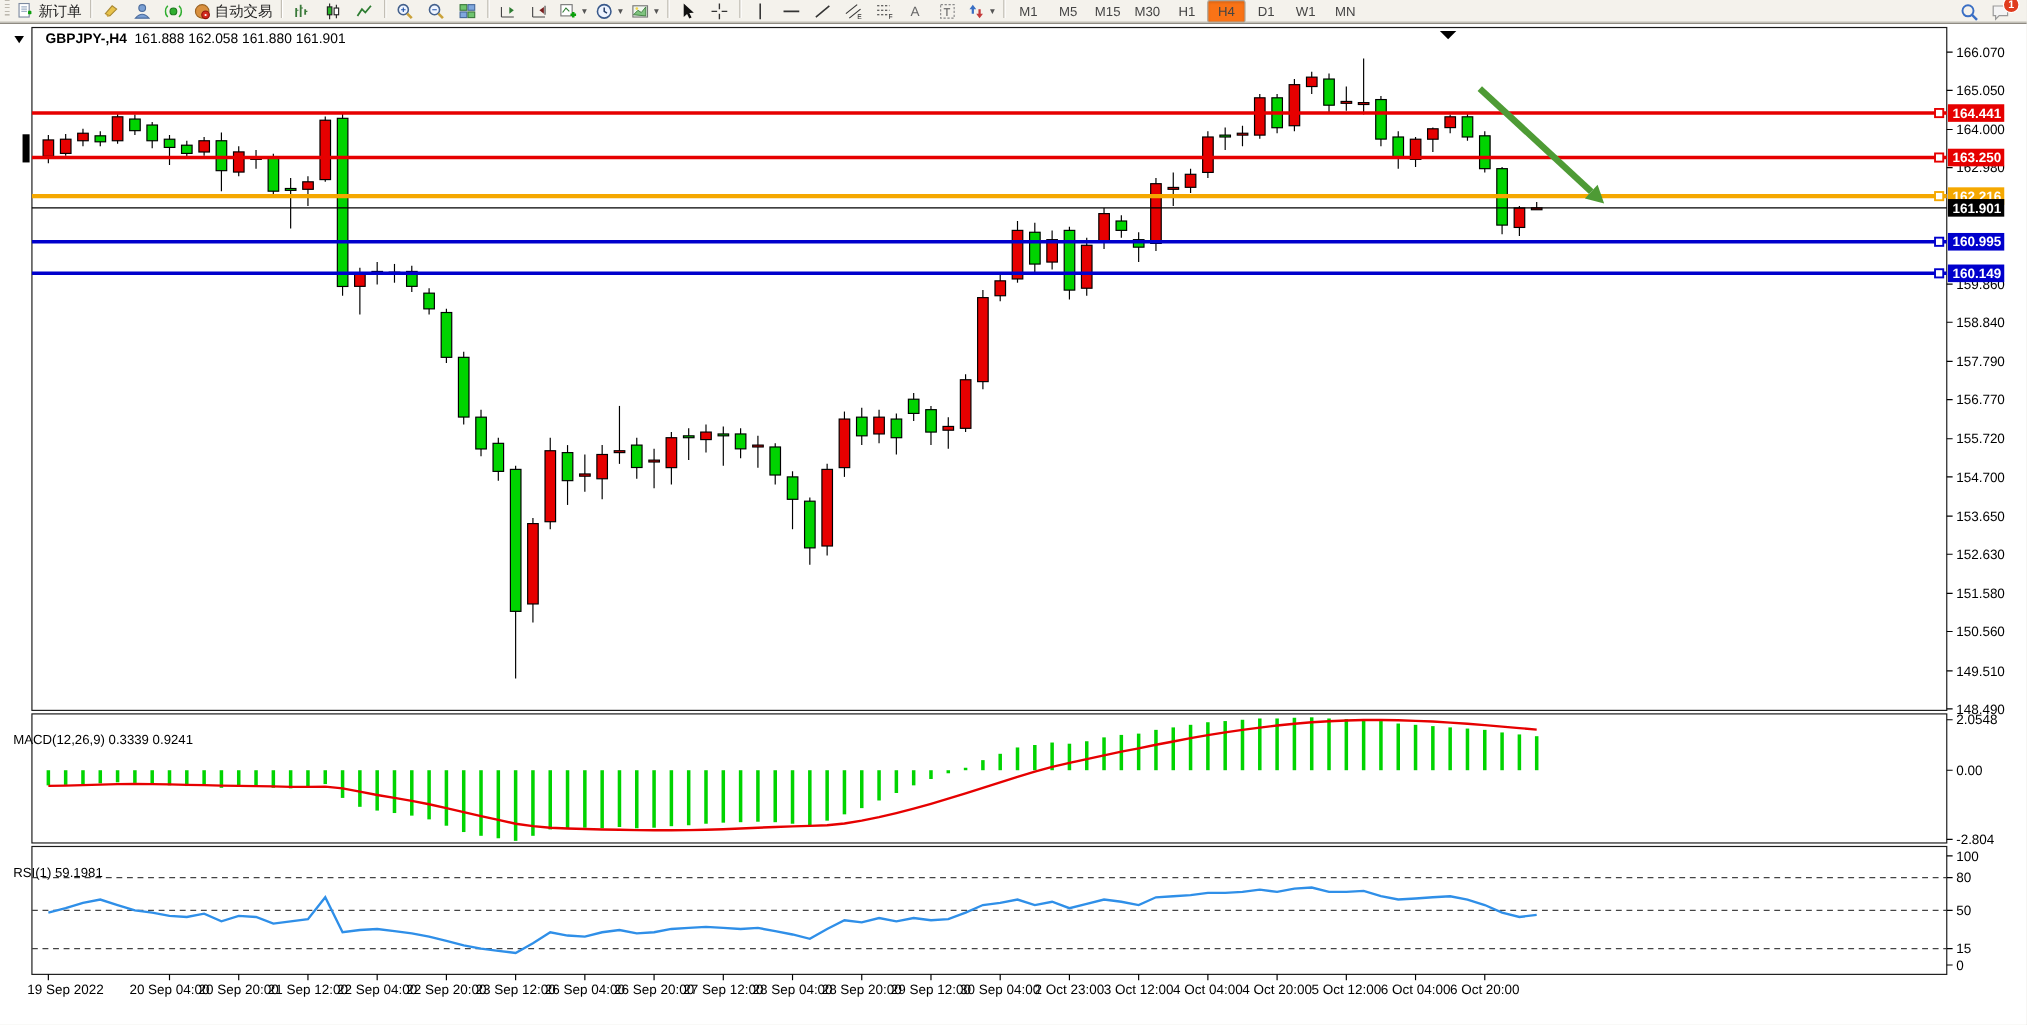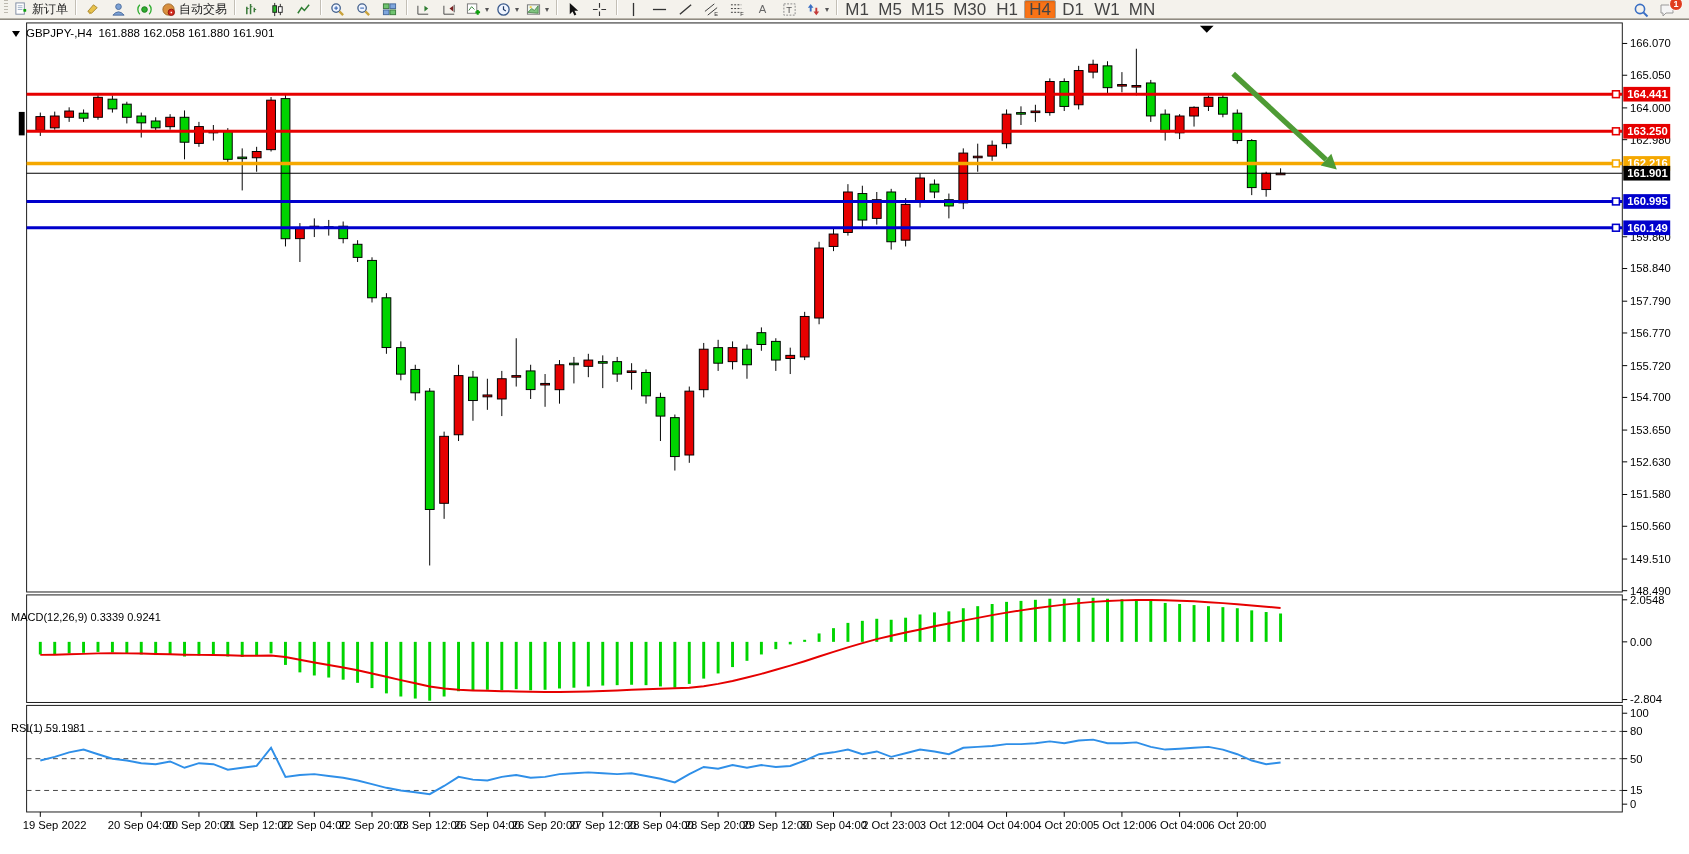--- a/index.html
+++ b/index.html
@@ -3,21 +3,21 @@
 <meta charset="utf-8">
 <style>
   html,body{margin:0;padding:0;background:#d4d0c8;}
   body{width:1689px;height:854px;overflow:hidden;font-family:"Liberation Sans",sans-serif;-webkit-font-smoothing:antialiased;}
   .app{position:relative;width:1689px;height:854px;background:#f4f2ec;}
   
   .toolbar{position:absolute;left:0;top:0;width:1689px;height:19px;background:#f4f2ec;border-bottom:1px solid #b9b5ab;display:flex;align-items:flex-start;padding:0 2px;box-sizing:border-box;gap:1px;}
   .grip{width:4px;height:13px;margin:0 2px;background:repeating-linear-gradient(to bottom,#bdb9af 0 1px,transparent 1px 3px);}
   .sep{width:1px;height:15px;background:#c3bfb5;margin:0 3px;box-shadow:1px 0 0 #fff;}
   .tbtn{height:17px;min-width:19px;padding:0 2px;display:flex;align-items:center;justify-content:center;gap:3px;border:1px solid transparent;border-radius:2px;color:#333;font-size:12px;cursor:default;}
-  .tbtn.tf{min-width:24px;font-size:17px;color:#444;padding:0 3px;}
+  .tbtn.tf{min-width:24px;font-size:11px;color:#444;padding:0 3px;}
   .tbtn.tf.active{background:#f97316;border:1px solid #a9a59b;box-shadow:inset 0 1px 2px rgba(0,0,0,.15);}
   .caret{font-size:8px;color:#555;margin-left:1px;}
   .cjk{font-size:12px;color:#222;}
   .spacer{flex:1;}
   .badge{position:absolute;right:-5px;top:-4px;background:#e03c1e;color:#fff;border-radius:50%;width:12px;height:12px;font-size:9px;font-weight:bold;display:flex;align-items:center;justify-content:center;border:1px solid #fff;}
   .rel{position:relative;}
   
   .chartwin{position:absolute;left:0;top:19px;width:1689px;height:835px;background:#fff;border-top:1px solid #8f8b82;}
   svg text{font-family:"Liberation Sans",sans-serif;}
   .overlay{position:absolute;font-size:11.5px;color:#000;white-space:pre;}
@@ -630,17 +630,17 @@
           <line x1="1128.25" y1="829" x2="1128.25" y2="834" stroke="#000"></line>
           <text x="1128.25" y="846" font-size="11.5" fill="#000" text-anchor="middle">5 Oct 12:00</text>
           <line x1="1187.25" y1="829" x2="1187.25" y2="834" stroke="#000"></line>
           <text x="1187.25" y="846" font-size="11.5" fill="#000" text-anchor="middle">6 Oct 04:00</text>
           <line x1="1246.25" y1="829" x2="1246.25" y2="834" stroke="#000"></line>
           <text x="1246.25" y="846" font-size="11.5" fill="#000" text-anchor="middle">6 Oct 20:00</text>
         </g>
       </svg>
 
     
-    <div class="overlay" style="left:12px;top:7px;"><span class="tri"></span><b style="font-weight:normal;">GBPJPY-,H4</b>&nbsp;&nbsp;<span>161.888 162.058 161.880 161.901</span></div>
+    <div class="overlay" style="left:12px;top:7px;"><span class="tri"></span><b style="font-weight:bold;padding-left:12px;">GBPJPY-,H4</b>&nbsp;&nbsp;<span>161.888 162.058 161.880 161.901</span></div>
     <div class="overlay" style="left:11px;top:591px;font-size:11px;"><span>MACD(12,26,9)</span> <span>0.3339 0.9241</span></div>
     <div class="overlay" style="left:11px;top:702px;font-size:11px;"><span>RSI(1)</span> <span>59.1981</span></div>
   </div>
 </div>
 
 </body></html>

